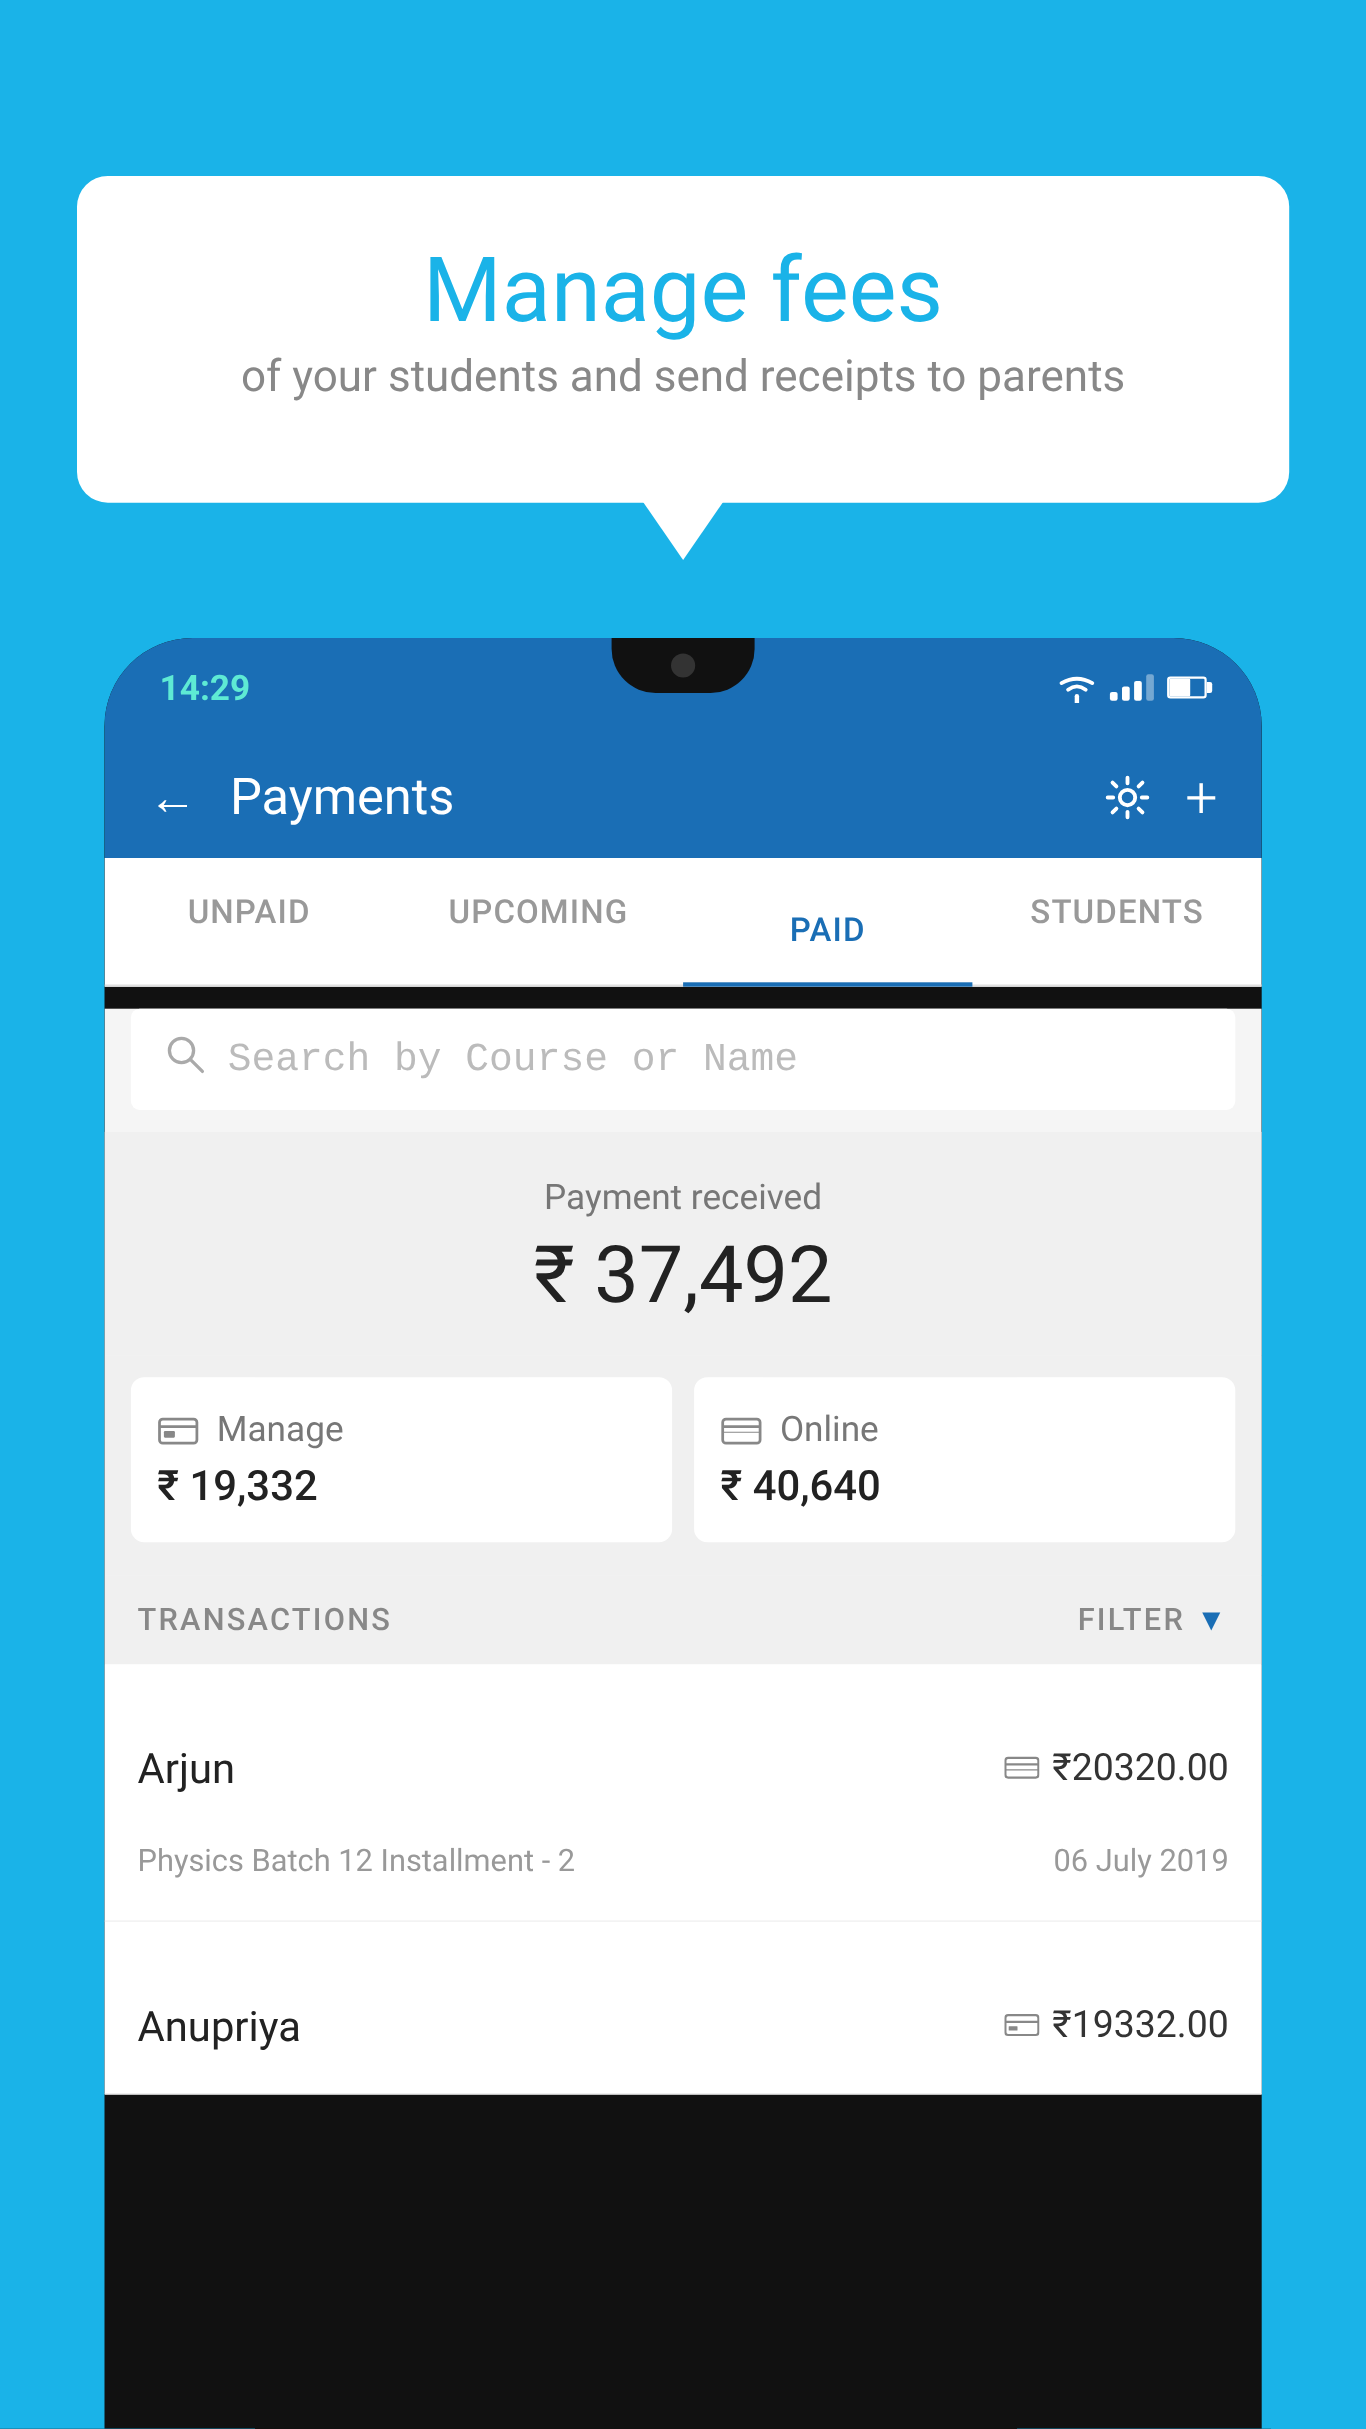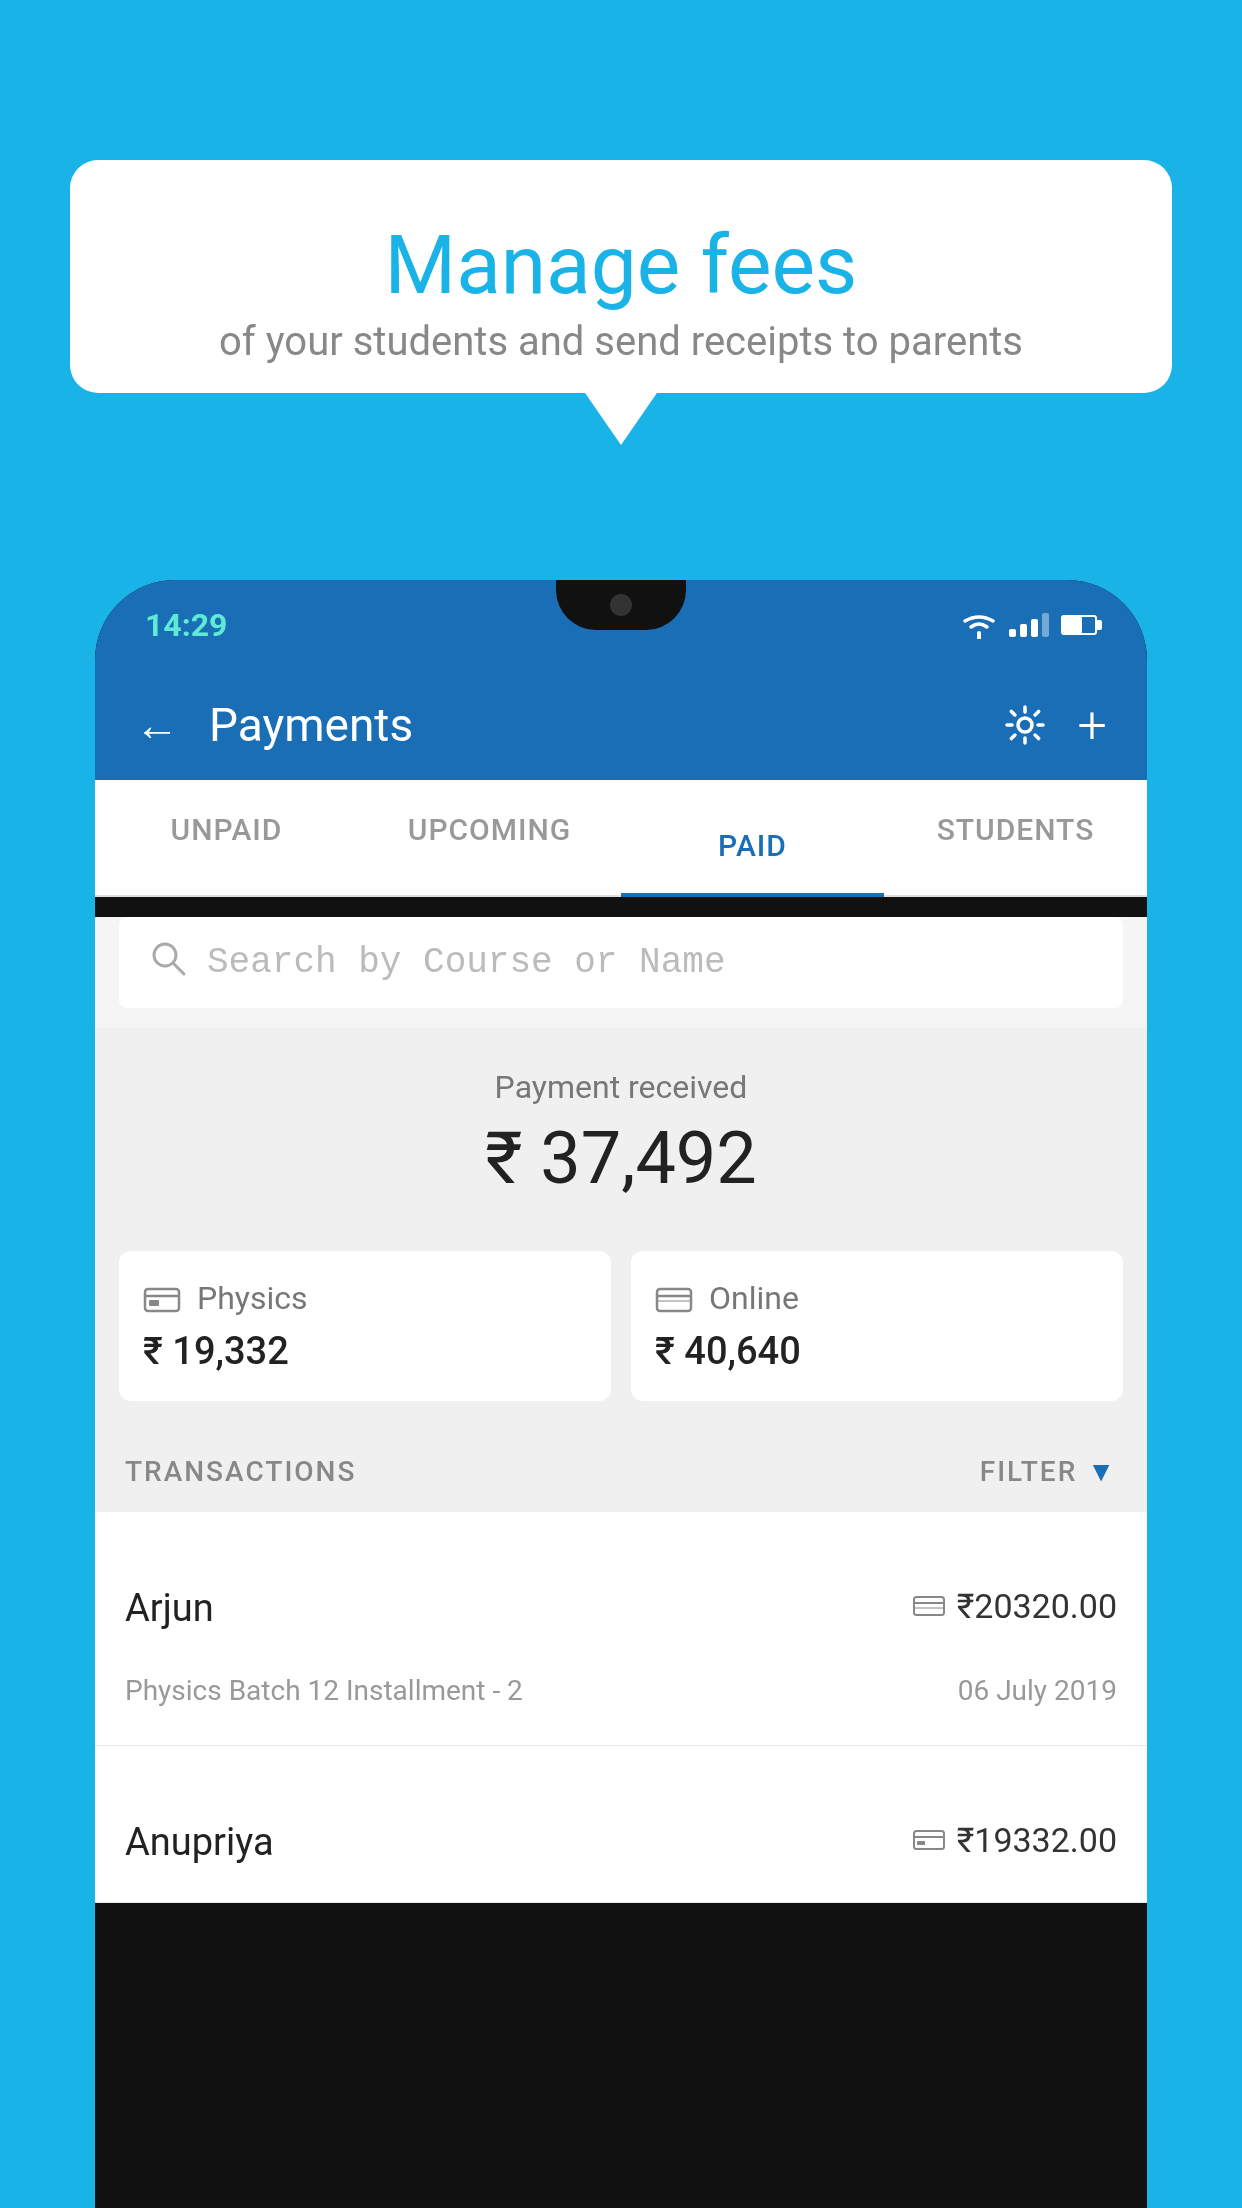--- a/index.html
+++ b/index.html
@@ -14,21 +14,21 @@
     }
 
     
     .speech-bubble {
       position: absolute;
       top: 160px;
       left: 70px;
       right: 70px;
       background: #ffffff;
       border-radius: 28px;
-      padding: 60px 50px 28px 50px;
+      padding: 60px 50px 92px 50px;
       text-align: center;
     }
 
     .speech-bubble::after {
       content: '';
       position: absolute;
       bottom: -52px;
       left: 50%;
       transform: translateX(-50%);
       width: 0;
@@ -435,21 +435,21 @@
     </div>
 
     <div class="payment-cards">
       <div class="payment-card">
         <div class="card-header">
           <svg width="38" height="30" viewBox="0 0 38 30" fill="none">
             <rect x="2" y="6" width="34" height="22" rx="3" stroke="#888" stroke-width="2.5"></rect>
             <line x1="2" y1="13" x2="36" y2="13" stroke="#888" stroke-width="2.5"></line>
             <rect x="6" y="17" width="10" height="6" rx="1" fill="#888"></rect>
           </svg>
-          <span>Physics</span>
+          <span>Manage</span>
         </div>
         <div class="card-amount">₹ 19,332</div>
       </div>
       <div class="payment-card">
         <div class="card-header">
           <svg width="38" height="30" viewBox="0 0 38 30" fill="none">
             <rect x="2" y="6" width="34" height="22" rx="3" stroke="#888" stroke-width="2.5"></rect>
             <line x1="2" y1="13" x2="36" y2="13" stroke="#888" stroke-width="2.5"></line>
             <line x1="2" y1="18" x2="36" y2="18" stroke="#888" stroke-width="1"></line>
           </svg>

